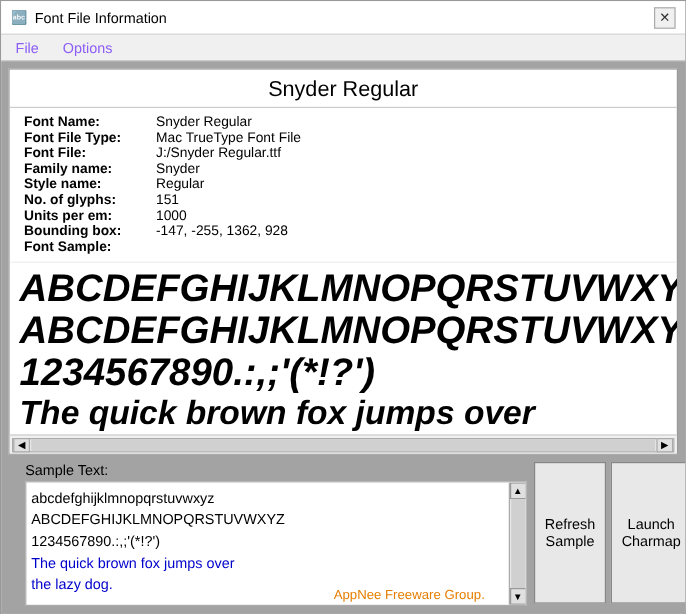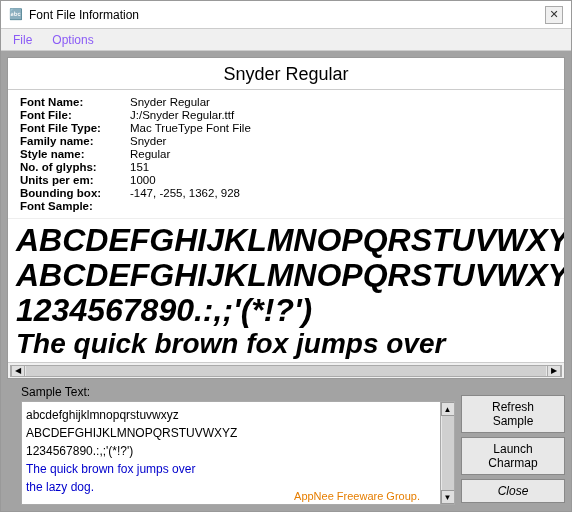--- a/index.html
+++ b/index.html
@@ -223,24 +223,23 @@
       cursor: pointer;
       flex-shrink: 0;
     }
     .scroll-track-v {
       flex: 1;
       width: 12px;
       background: #d0d0d0;
     }
     .buttons-area {
       display: flex;
-      flex-direction: column;
+      flex-direction: row;
       gap: 4px;
-      width: 104px;
-      justify-content: flex-end;
+      width: 120px;
       padding-bottom: 2px;
     }
     .action-btn {
       padding: 4px 8px;
       font-size: 12px;
       background: #e8e8e8;
       border: 1px solid #888;
       cursor: pointer;
       text-align: center;
       color: #000;
@@ -272,26 +271,26 @@
 
     <div class="font-display-area">
       <div class="font-title">Snyder Regular</div>
 
       <div class="info-section">
         <div class="info-row">
           <span class="info-label">Font Name:</span>
           <span class="info-value">Snyder Regular</span>
         </div>
         <div class="info-row">
+          <span class="info-label">Font File Type:</span>
+          <span class="info-value">Mac TrueType Font File</span>
+        </div>
+        <div class="info-row">
           <span class="info-label">Font File:</span>
           <span class="info-value">J:/Snyder Regular.ttf</span>
-        </div>
-        <div class="info-row">
-          <span class="info-label">Font File Type:</span>
-          <span class="info-value">Mac TrueType Font File</span>
         </div>
         <div class="info-row">
           <span class="info-label">Family name:</span>
           <span class="info-value">Snyder</span>
         </div>
         <div class="info-row">
           <span class="info-label">Style name:</span>
           <span class="info-value">Regular</span>
         </div>
         <div class="info-row">

